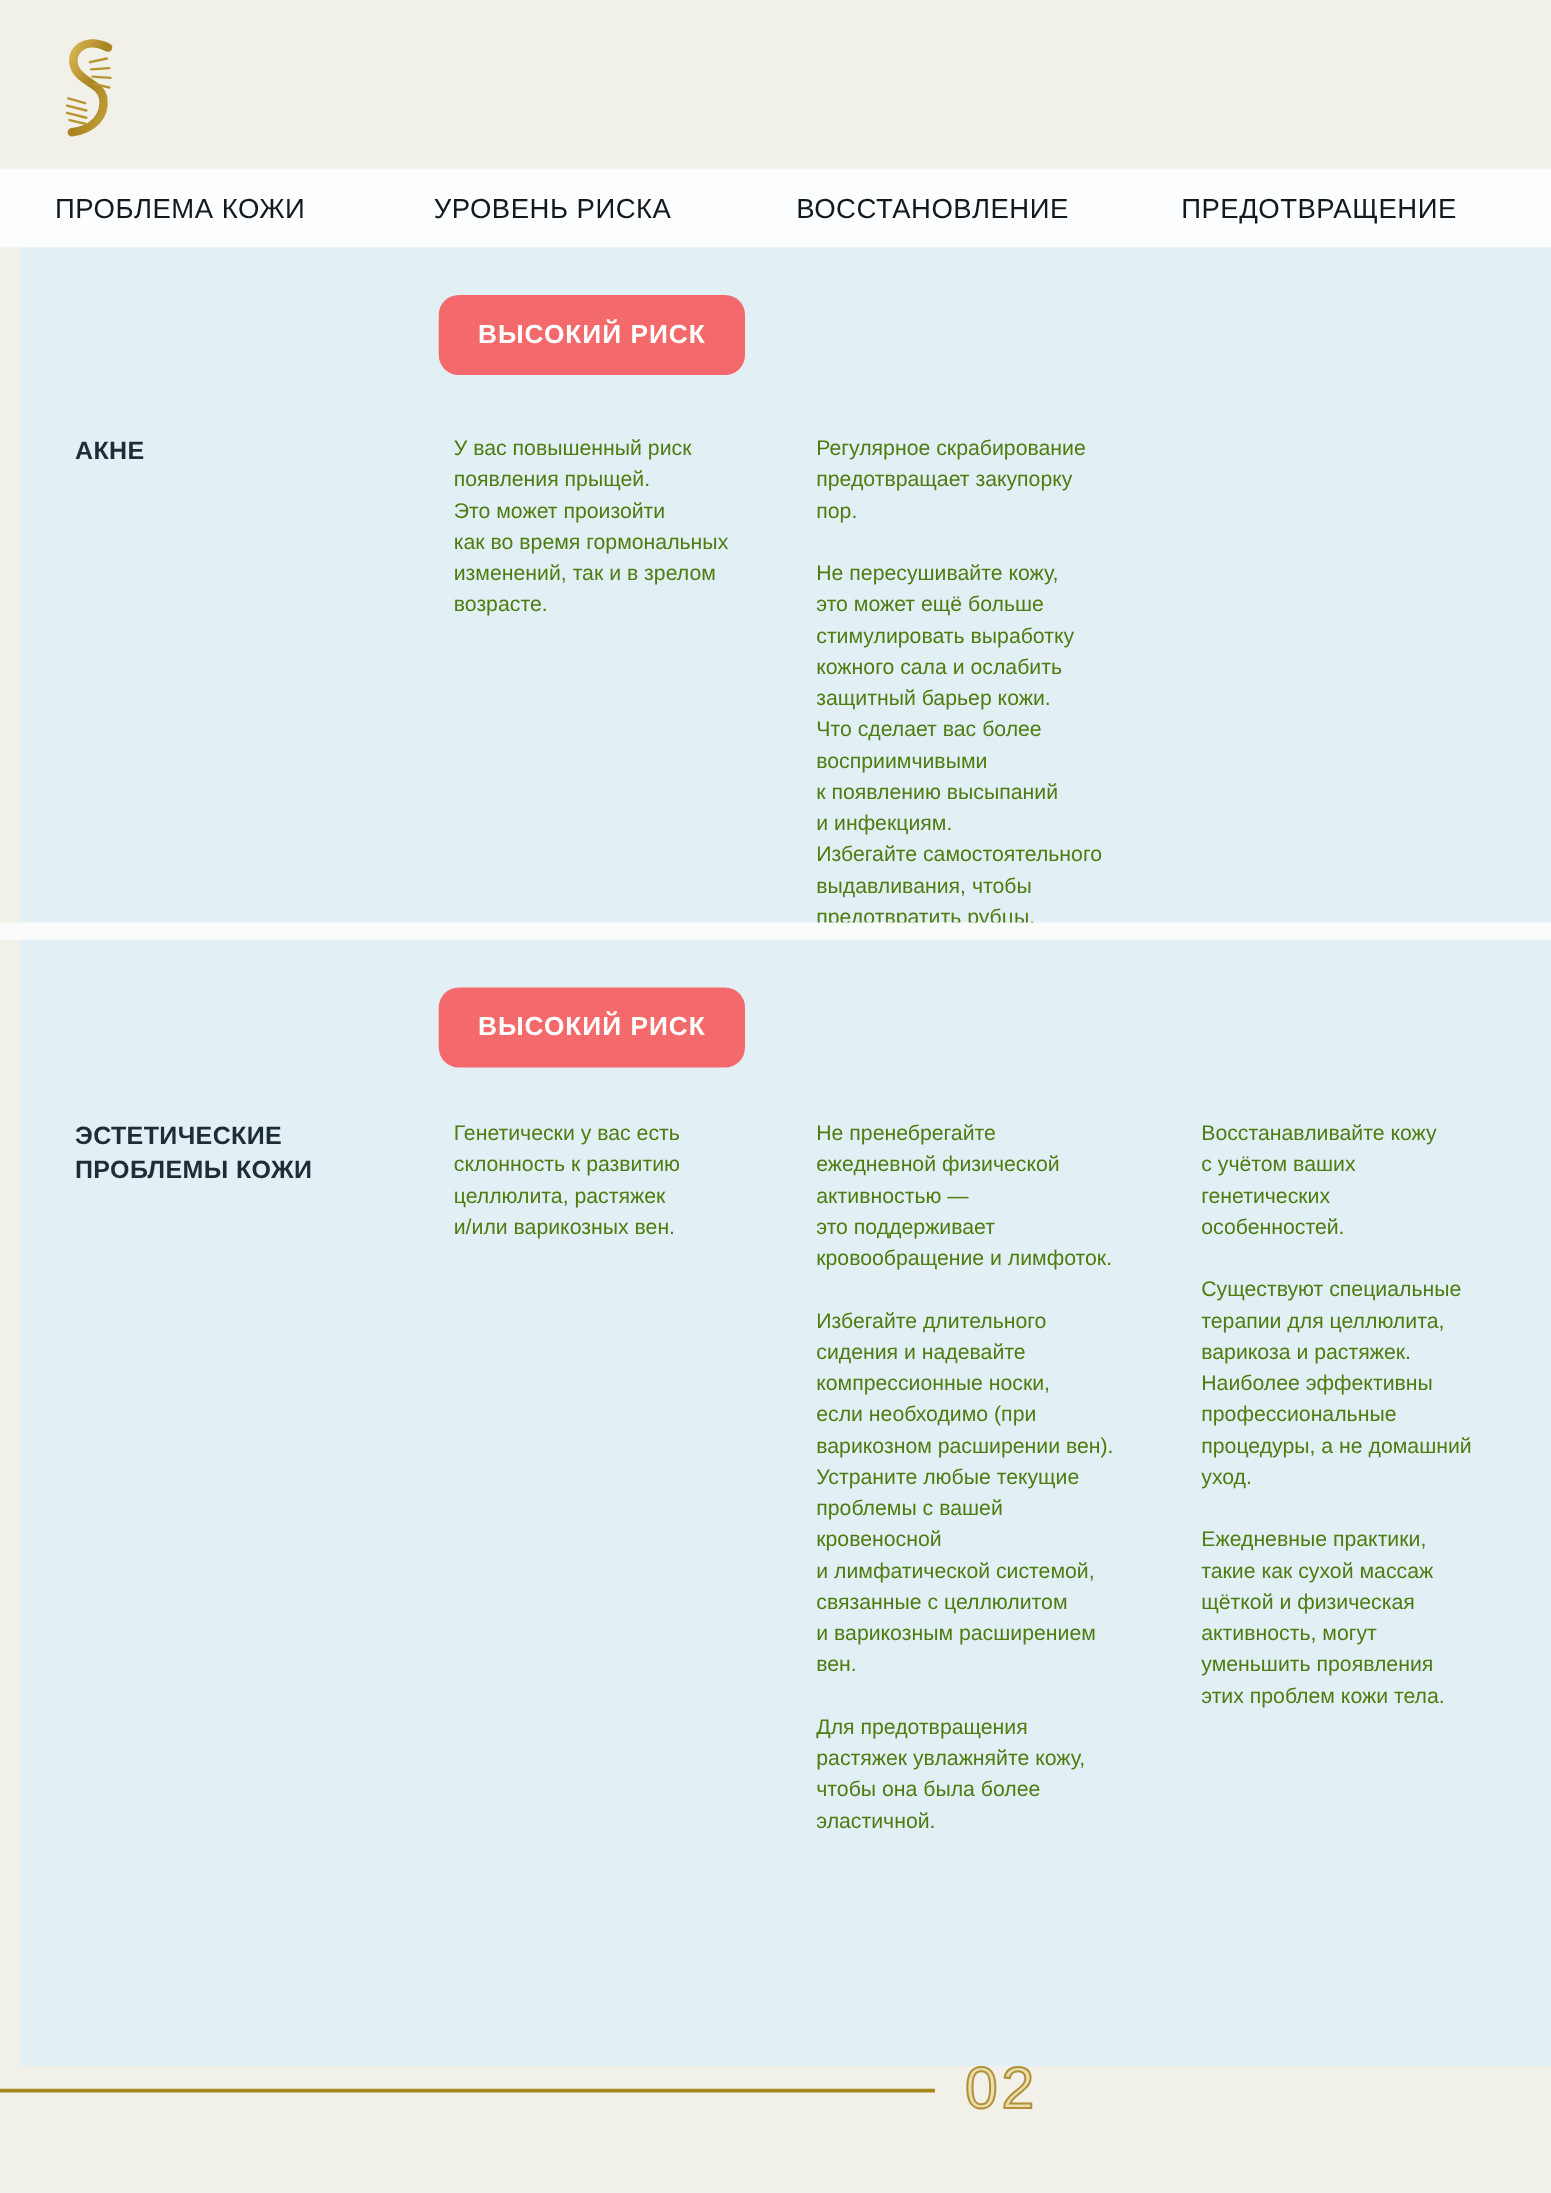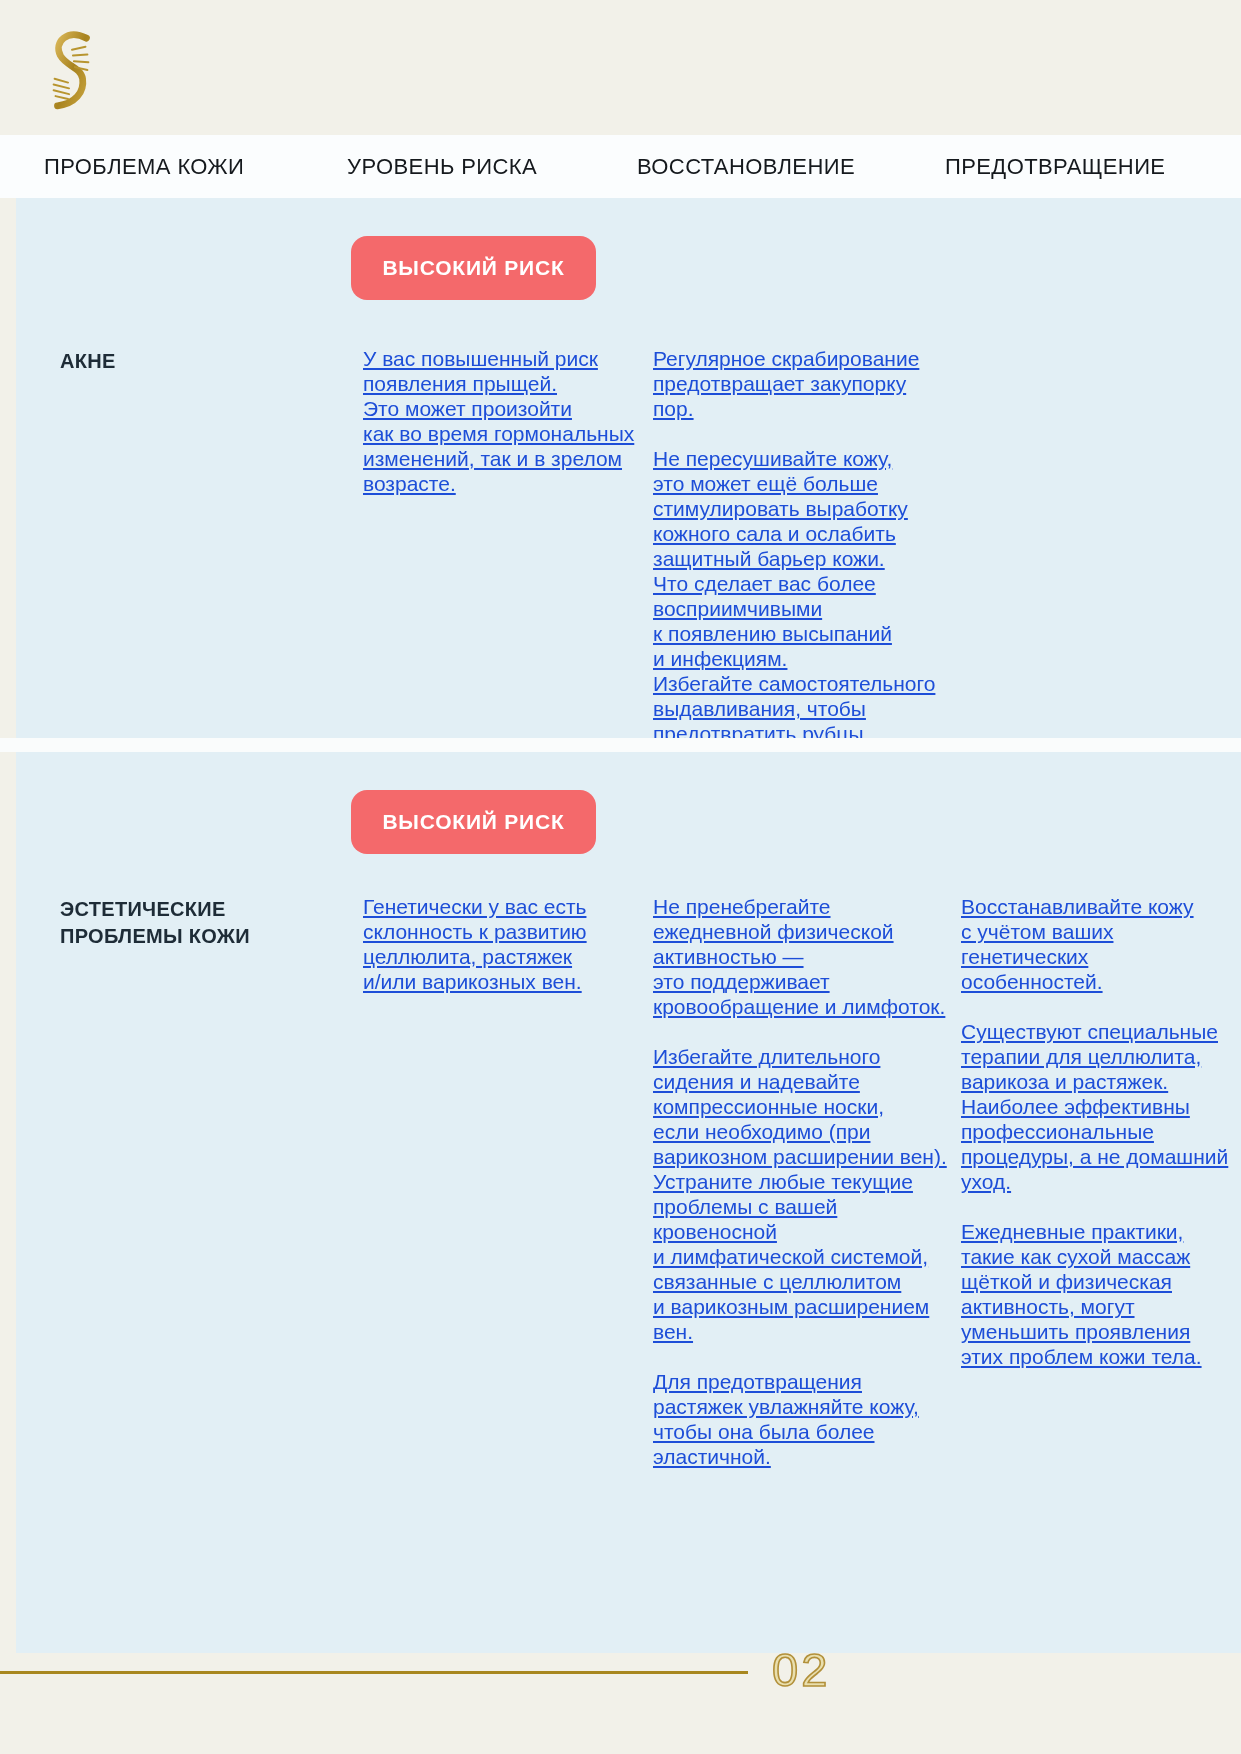--- a/index.html
+++ b/index.html
@@ -28,21 +28,21 @@
     position:absolute;left:335px;top:38px;width:245px;height:64px;
     background:#f4696b;border-radius:16px;color:#ffffff;
     font-weight:700;font-size:21px;letter-spacing:.8px;
     display:flex;align-items:center;justify-content:center;white-space:nowrap;
   }
   .problem{
     position:absolute;left:44px;font-weight:700;font-size:20px;line-height:27px;
     color:#1e2c37;white-space:pre-line;letter-spacing:.3px;
   }
   .cell{
-    position:absolute;font-size:21px;line-height:25px;color:#1d4ed8;white-space:pre-line;text-decoration:underline;
+    position:absolute;font-size:17px;line-height:25px;color:#4d7c0f;white-space:pre-line;
   }
   .c2{left:347px;width:276px;}
   .c3{left:637px;width:302px;}
   .c4{left:945px;width:294px;}
   .s1 .problem{top:150px}.s1 .cell{top:148px}
   .s2 .problem{top:144px}.s2 .cell{top:142px}
 
   .footer-rule{position:absolute;left:0;top:1671px;width:748px;height:3px;background:#a8871f;}
   .page-number{
     position:absolute;left:772px;top:1646px;font-size:47px;line-height:1;

